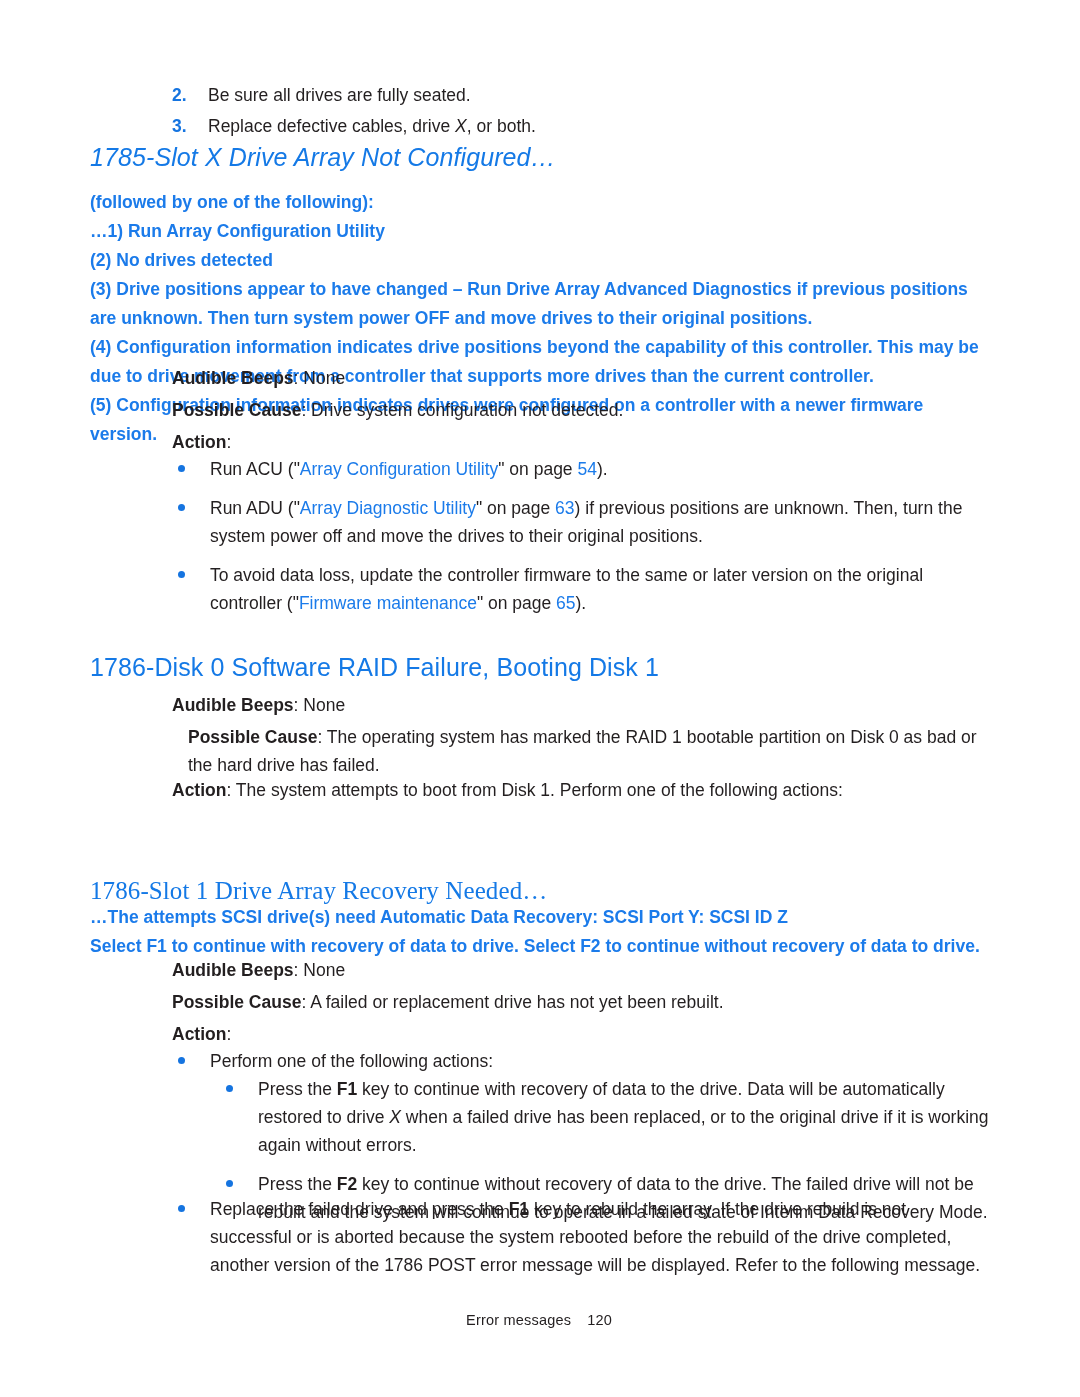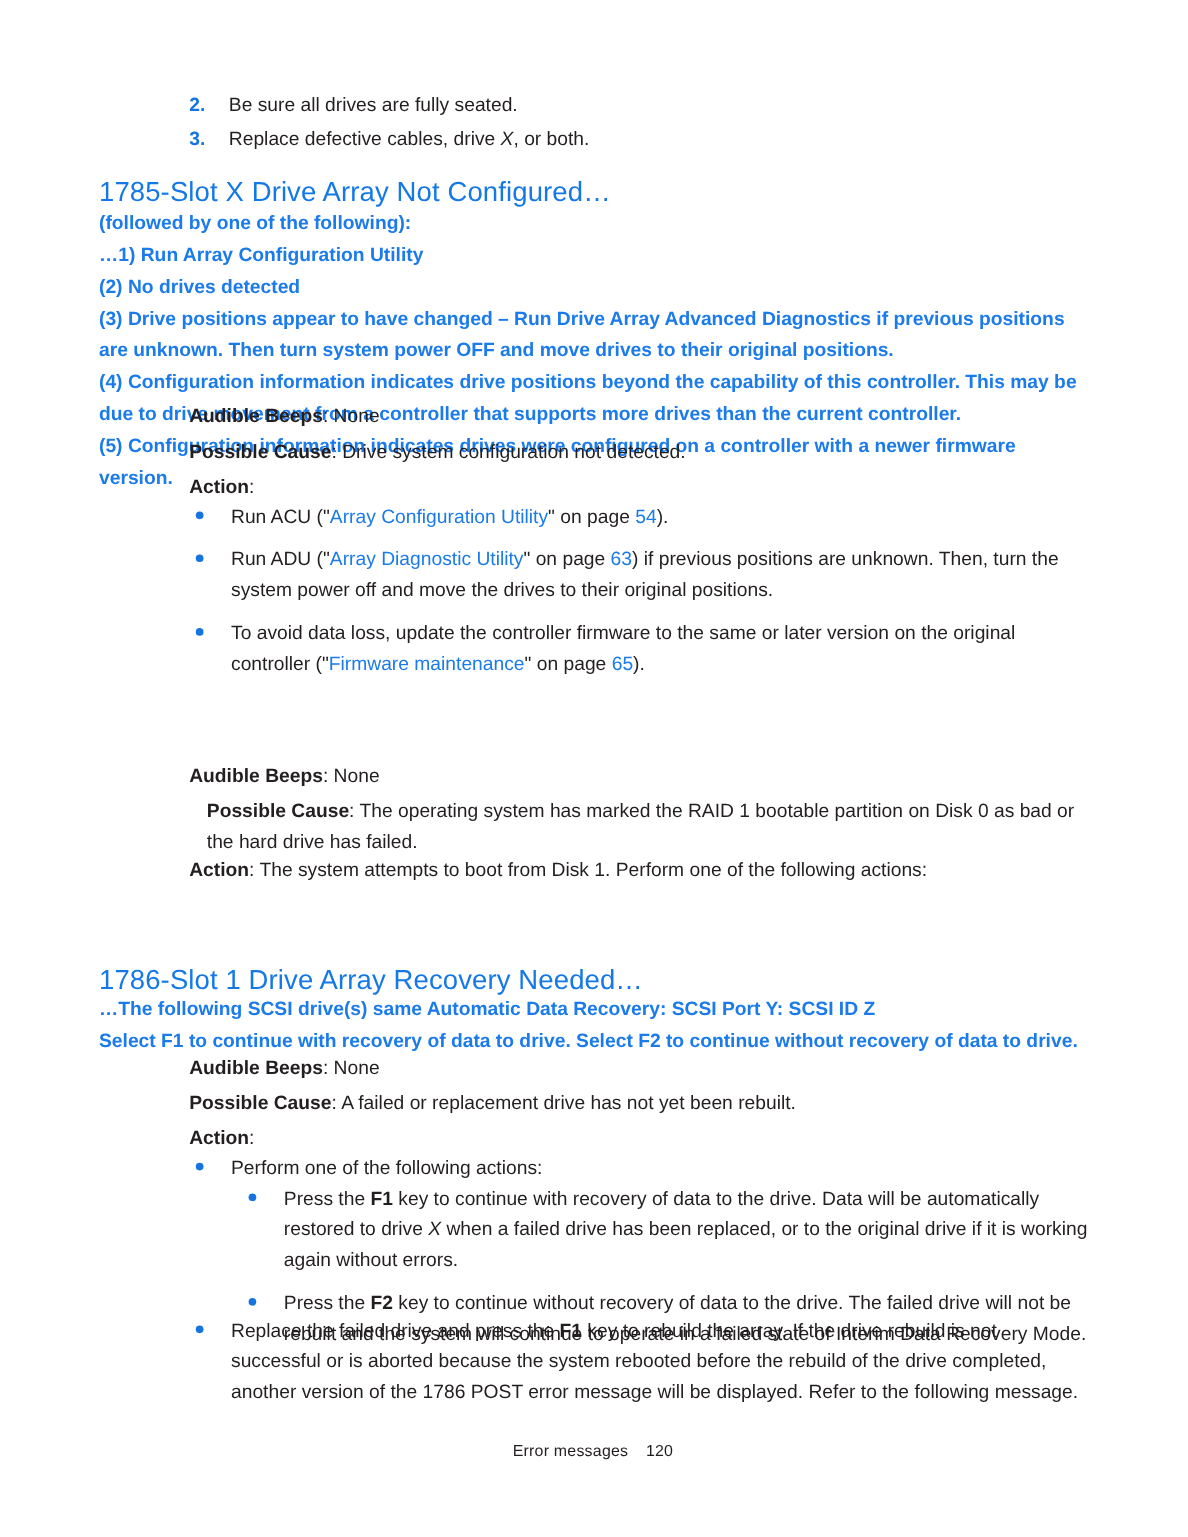--- a/index.html
+++ b/index.html
@@ -147,21 +147,21 @@
     <li class="num-item">
       <span class="num-marker">2.</span>
       <span class="num-text"><span>Be sure all drives are fully seated.</span></span>
     </li>
     <li class="num-item">
       <span class="num-marker">3.</span>
       <span class="num-text"><span>Replace defective cables, drive </span><span class="ital">X</span><span>, or both.</span></span>
     </li>
   </ul>
 
-  <h2 class="err-heading" style="top:160px;">1785-Slot X Drive Array Not Configured…</h2>
+  <h2 class="err-heading" style="top:142px;font-style:italic;">1785-Slot X Drive Array Not Configured…</h2>
 
   <div class="blue-block" style="top:188px;">
     <span class="bl">(followed by one of the following):</span>
     <span class="bl">…1) Run Array Configuration Utility</span>
     <span class="bl">(2) No drives detected</span>
     <span class="bl">(3) Drive positions appear to have changed – Run Drive Array Advanced Diagnostics if previous positions are unknown. Then turn system power OFF and move drives to their original positions.</span>
     <span class="bl">(4) Configuration information indicates drive positions beyond the capability of this controller. This may be due to drive movement from a controller that supports more drives than the current controller.</span>
     <span class="bl">(5) Configuration information indicates drives were configured on a controller with a newer firmware version.</span>
   </div>
 
@@ -185,38 +185,39 @@
     <li>
       <span class="bullet-dot"></span>
       <span class="bullet-text"><span>Run ADU ("</span><span class="lnk">Array Diagnostic Utility</span><span>" on page </span><span class="lnk">63</span><span>) if previous positions are unknown. Then, turn the system power off and move the drives to their original positions.</span></span>
     </li>
     <li>
       <span class="bullet-dot"></span>
       <span class="bullet-text"><span>To avoid data loss, update the controller firmware to the same or later version on the original controller ("</span><span class="lnk">Firmware maintenance</span><span>" on page </span><span class="lnk">65</span><span>).</span></span>
     </li>
   </ul>
 
+  <h2 class="err-heading" style="top:652px;">1786-Disk 0 Software RAID Failure, Booting Disk 1</h2>
 
   <div class="para" style="top:691px;">
     <span class="lbl">Audible Beeps</span><span>: None</span>
   </div>
 
   <div class="para" style="top:723px;margin-left:16px;">
     <span class="lbl">Possible Cause</span><span>: The operating system has marked the RAID 1 bootable partition on Disk 0 as bad or the hard drive has failed.</span>
   </div>
 
   <div class="para" style="top:776px;">
     <span class="lbl">Action</span><span>: The system attempts to boot from Disk 1. Perform one of the following actions:</span>
   </div>
 
 
-  <h2 class="err-heading" style="top:876px;">1786-Slot 1 Drive Array Recovery Needed…</h2>
+  <h2 class="err-heading" style="top:876px;font-family:Liberation Serif, serif;">1786-Slot 1 Drive Array Recovery Needed…</h2>
 
   <div class="blue-block" style="top:903px;">
-    <span class="bl">…The following SCSI drive(s) same Automatic Data Recovery: SCSI Port Y: SCSI ID Z</span>
+    <span class="bl">…The attempts SCSI drive(s) need Automatic Data Recovery: SCSI Port Y: SCSI ID Z</span>
     <span class="bl">Select F1 to continue with recovery of data to drive. Select F2 to continue without recovery of data to drive.</span>
   </div>
 
   <div class="para" style="top:956px;">
     <span class="lbl">Audible Beeps</span><span>: None</span>
   </div>
 
   <div class="para" style="top:988px;">
     <span class="lbl">Possible Cause</span><span>: A failed or replacement drive has not yet been rebuilt.</span>
   </div>

